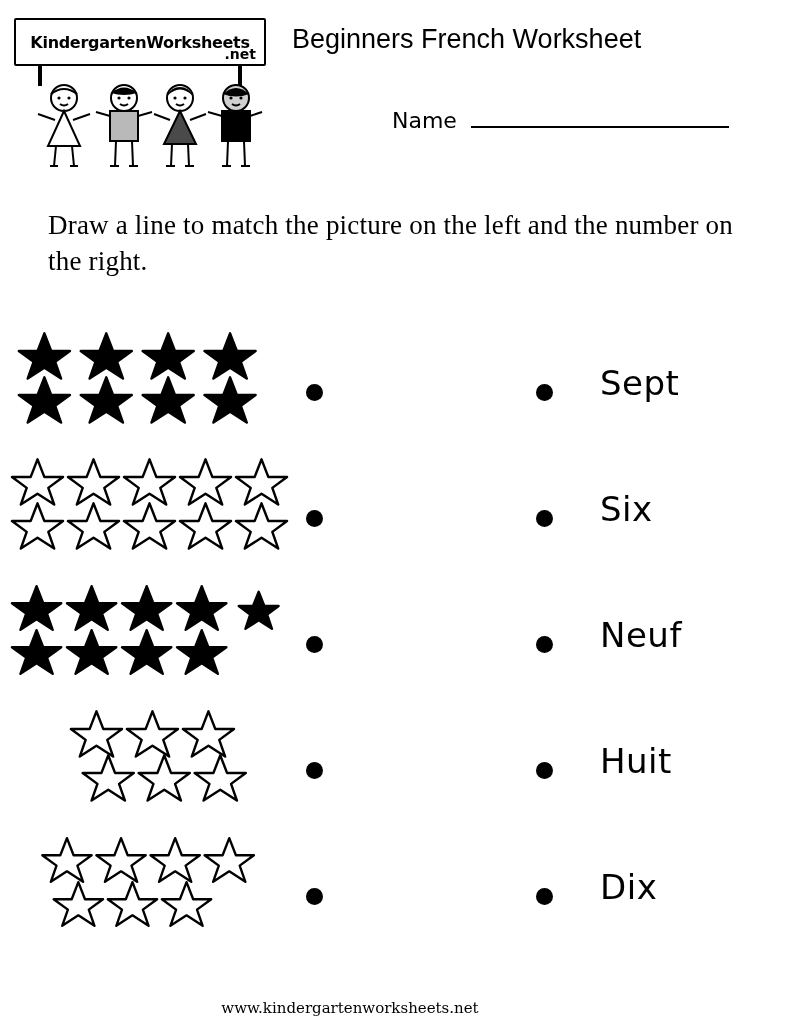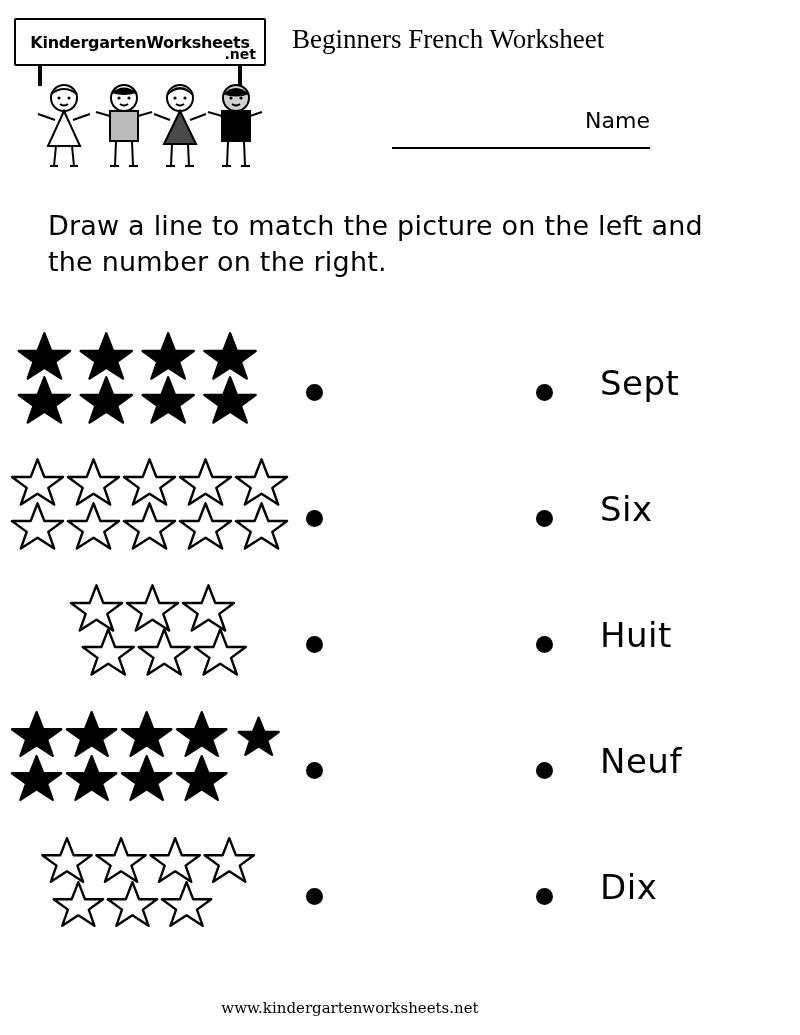--- a/index.html
+++ b/index.html
@@ -79,51 +79,51 @@
     left: 8px;
     width: 244px;
     height: 96px;
   }
 
   .title {
     position: absolute;
     left: 292px;
     top: 24px;
     font-size: 27px;
-    font-family: Liberation Serif, serif;
+    font-family: Liberation Sans, sans-serif;
     white-space: nowrap;
   }
   .name-row {
     position: absolute;
     left: 392px;
     top: 108px;
     display: flex;
     align-items: flex-end;
     gap: 14px;
-    flex-direction: column;
   }
   .name-label {
     font-size: 22px;
   }
   .name-line {
     width: 258px;
     height: 0;
     border-bottom: 2px solid #000;
     margin-bottom: 5px;
   }
 
   
   .instructions {
     position: absolute;
     left: 48px;
     top: 208px;
     width: 700px;
     font-size: 27px;
     line-height: 1.32;
     letter-spacing: 0.2px;
+    font-family: Liberation Serif, serif;
   }
 
   
   .rows {
     position: absolute;
     top: 330px;
     left: 0;
     width: 800px;
   }
   .row {
@@ -329,46 +329,20 @@
       </div>
     </div>
     <div class="dot left-dot"></div>
     <div class="dot right-dot"></div>
     <div class="word">Six</div>
   </div>
 
   <div class="row">
     <div class="stars-cell">
       <div class="star-line">
-        <svg width="285" height="52" viewBox="0 0 285 52">
-          <g fill="#ffffff" stroke="#000000" stroke-width="2.5" stroke-linejoin="round">
-            <polygon points="88,4 95,22 114,22 99,33 105,50 88,39 71,50 77,33 62,22 81,22"></polygon>
-            <polygon points="145,4 152,22 171,22 156,33 162,50 145,39 128,50 134,33 119,22 138,22"></polygon>
-            <polygon points="202,4 209,22 228,22 213,33 219,50 202,39 185,50 191,33 176,22 195,22"></polygon>
-          </g>
-        </svg>
-      </div>
-      <div class="star-line r2">
-        <svg width="285" height="52" viewBox="0 0 285 52">
-          <g fill="#ffffff" stroke="#000000" stroke-width="2.5" stroke-linejoin="round">
-            <polygon points="100,4 107,22 126,22 111,33 117,50 100,39 83,50 89,33 74,22 93,22"></polygon>
-            <polygon points="157,4 164,22 183,22 168,33 174,50 157,39 140,50 146,33 131,22 150,22"></polygon>
-            <polygon points="214,4 221,22 240,22 225,33 231,50 214,39 197,50 203,33 188,22 207,22"></polygon>
-          </g>
-        </svg>
-      </div>
-    </div>
-    <div class="dot left-dot"></div>
-    <div class="dot right-dot"></div>
-    <div class="word">Huit</div>
-  </div>
-
-  <div class="row">
-    <div class="stars-cell">
-      <div class="star-line">
         <svg width="295" height="52" viewBox="0 0 295 52">
           <g fill="#000000" stroke="#000000" stroke-width="2.5" stroke-linejoin="round">
             <polygon points="28,4 35,22 54,22 39,33 45,50 28,39 11,50 17,33 2,22 21,22"></polygon>
             <polygon points="86,4 93,22 112,22 97,33 103,50 86,39 69,50 75,33 60,22 79,22"></polygon>
             <polygon points="144,4 151,22 170,22 155,33 161,50 144,39 127,50 133,33 118,22 137,22"></polygon>
             <polygon points="202,4 209,22 228,22 213,33 219,50 202,39 185,50 191,33 176,22 195,22"></polygon>
             <polygon points="262,10 268,25 283,25 271,34 276,49 262,40 248,49 253,34 241,25 256,25"></polygon>
           </g>
         </svg>
       </div>
@@ -384,20 +358,46 @@
       </div>
     </div>
     <div class="dot left-dot"></div>
     <div class="dot right-dot"></div>
     <div class="word">Neuf</div>
   </div>
 
   <div class="row">
     <div class="stars-cell">
       <div class="star-line">
+        <svg width="285" height="52" viewBox="0 0 285 52">
+          <g fill="#ffffff" stroke="#000000" stroke-width="2.5" stroke-linejoin="round">
+            <polygon points="88,4 95,22 114,22 99,33 105,50 88,39 71,50 77,33 62,22 81,22"></polygon>
+            <polygon points="145,4 152,22 171,22 156,33 162,50 145,39 128,50 134,33 119,22 138,22"></polygon>
+            <polygon points="202,4 209,22 228,22 213,33 219,50 202,39 185,50 191,33 176,22 195,22"></polygon>
+          </g>
+        </svg>
+      </div>
+      <div class="star-line r2">
+        <svg width="285" height="52" viewBox="0 0 285 52">
+          <g fill="#ffffff" stroke="#000000" stroke-width="2.5" stroke-linejoin="round">
+            <polygon points="100,4 107,22 126,22 111,33 117,50 100,39 83,50 89,33 74,22 93,22"></polygon>
+            <polygon points="157,4 164,22 183,22 168,33 174,50 157,39 140,50 146,33 131,22 150,22"></polygon>
+            <polygon points="214,4 221,22 240,22 225,33 231,50 214,39 197,50 203,33 188,22 207,22"></polygon>
+          </g>
+        </svg>
+      </div>
+    </div>
+    <div class="dot left-dot"></div>
+    <div class="dot right-dot"></div>
+    <div class="word">Huit</div>
+  </div>
+
+  <div class="row">
+    <div class="stars-cell">
+      <div class="star-line">
         <svg width="295" height="52" viewBox="0 0 295 52">
           <g fill="#ffffff" stroke="#000000" stroke-width="2.5" stroke-linejoin="round">
             <polygon points="60,4 67,22 86,22 71,33 77,50 60,39 43,50 49,33 34,22 53,22"></polygon>
             <polygon points="117,4 124,22 143,22 128,33 134,50 117,39 100,50 106,33 91,22 110,22"></polygon>
             <polygon points="174,4 181,22 200,22 185,33 191,50 174,39 157,50 163,33 148,22 167,22"></polygon>
             <polygon points="231,4 238,22 257,22 242,33 248,50 231,39 214,50 220,33 205,22 224,22"></polygon>
           </g>
         </svg>
       </div>
       <div class="star-line r2">

